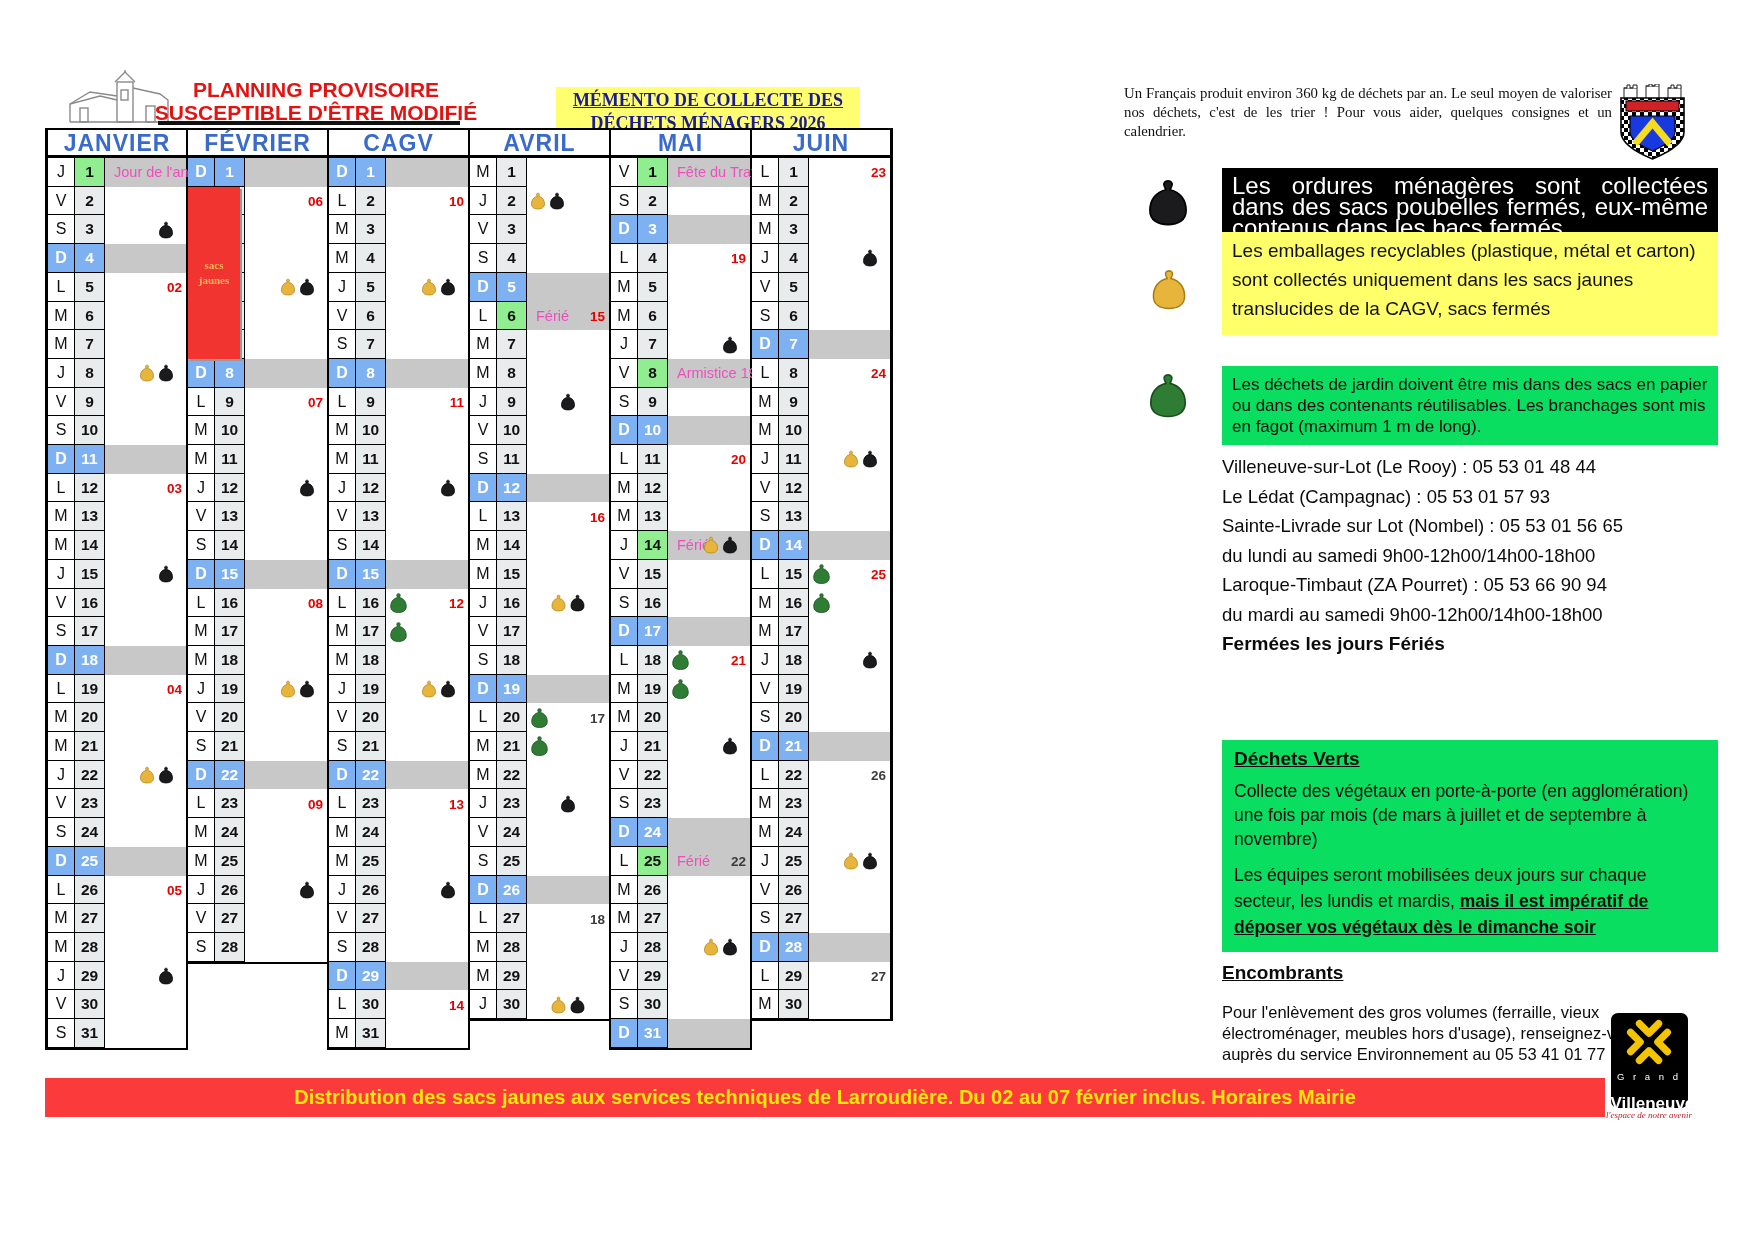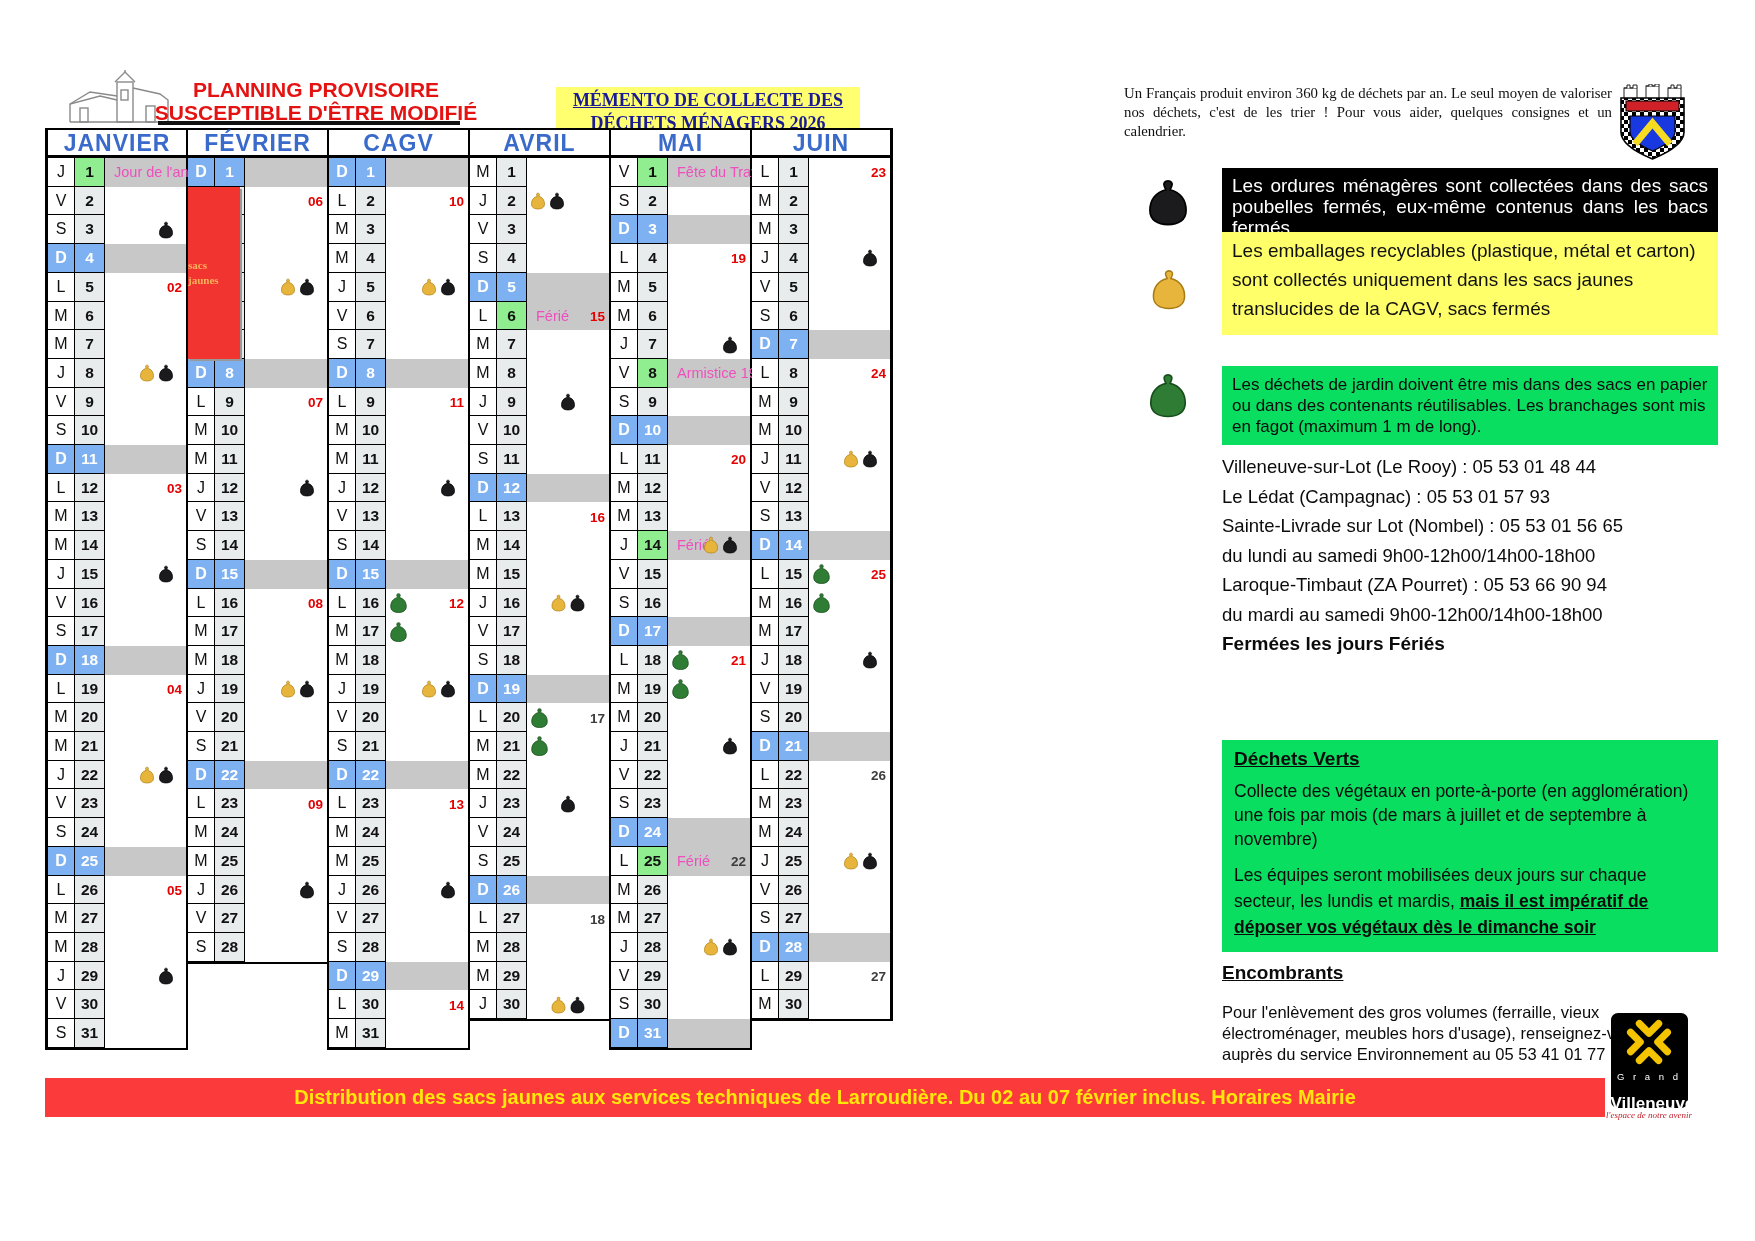--- a/index.html
+++ b/index.html
@@ -43,27 +43,27 @@
          color:#EE4FBE; font-size:14.5px; white-space:nowrap; }
   .wk { position:absolute; right:4px; top:50%; transform:translateY(-50%);
         font-size:13.5px; font-weight:bold; color:#E60000; }
   .wk.dark { color:#3C3C3C; }
   .ics { position:absolute; top:50%; transform:translateY(-50%); display:flex; gap:3px; align-items:flex-end; }
   .ics.pl { left:3px; }
   .ics.pc { left:50%; transform:translate(-50%,-50%); }
   .ics.pr { right:12px; }
   .sacs-block { position:absolute; left:0; top:28.71px; width:52px; height:172.3px;
                 background:#F23430; box-shadow:2px 2px 0 #999; display:flex; flex-direction:column;
-                align-items:flex-start; justify-content:center; gap:3px;
+                align-items:center; justify-content:center; gap:3px;
                 font-family:"Liberation Serif", serif; font-weight:bold; font-size:11px; color:#F5B35A; }
 
   
   .panel-icon { position:absolute; }
   .pbox { position:absolute; left:1222px; width:496px; }
-  .box-black { top:168px; background:#000; color:#fff; padding:7px 10px; font-size:19px;
+  .box-black { top:168px; background:#000; color:#fff; padding:7px 10px; font-size:24px;
                line-height:21px; text-align:justify; min-height:64px; }
   .box-yellow { top:232px; background:#FFFF69; padding:9px 10px 7px; color:#111; }
   .box-yellow .yline { font-size:19px; line-height:20px; margin-bottom:9px; }
   .box-yellow .nb { font-size:16.5px; line-height:20px; margin-top:3px; }
   .box-green1 { top:366px; background:#09DE60; padding:8px 10px; font-size:17px;
                 line-height:21px; color:#0b0b0b; min-height:74px; }
   .dechets { top:452px; color:#0b0b0b; }
   .dechets .d-title { font-size:19px; font-weight:bold; text-decoration:underline;
                       line-height:24px; margin-bottom:7px; }
   .dechets .d-line { font-size:18.5px; line-height:29.5px; }

